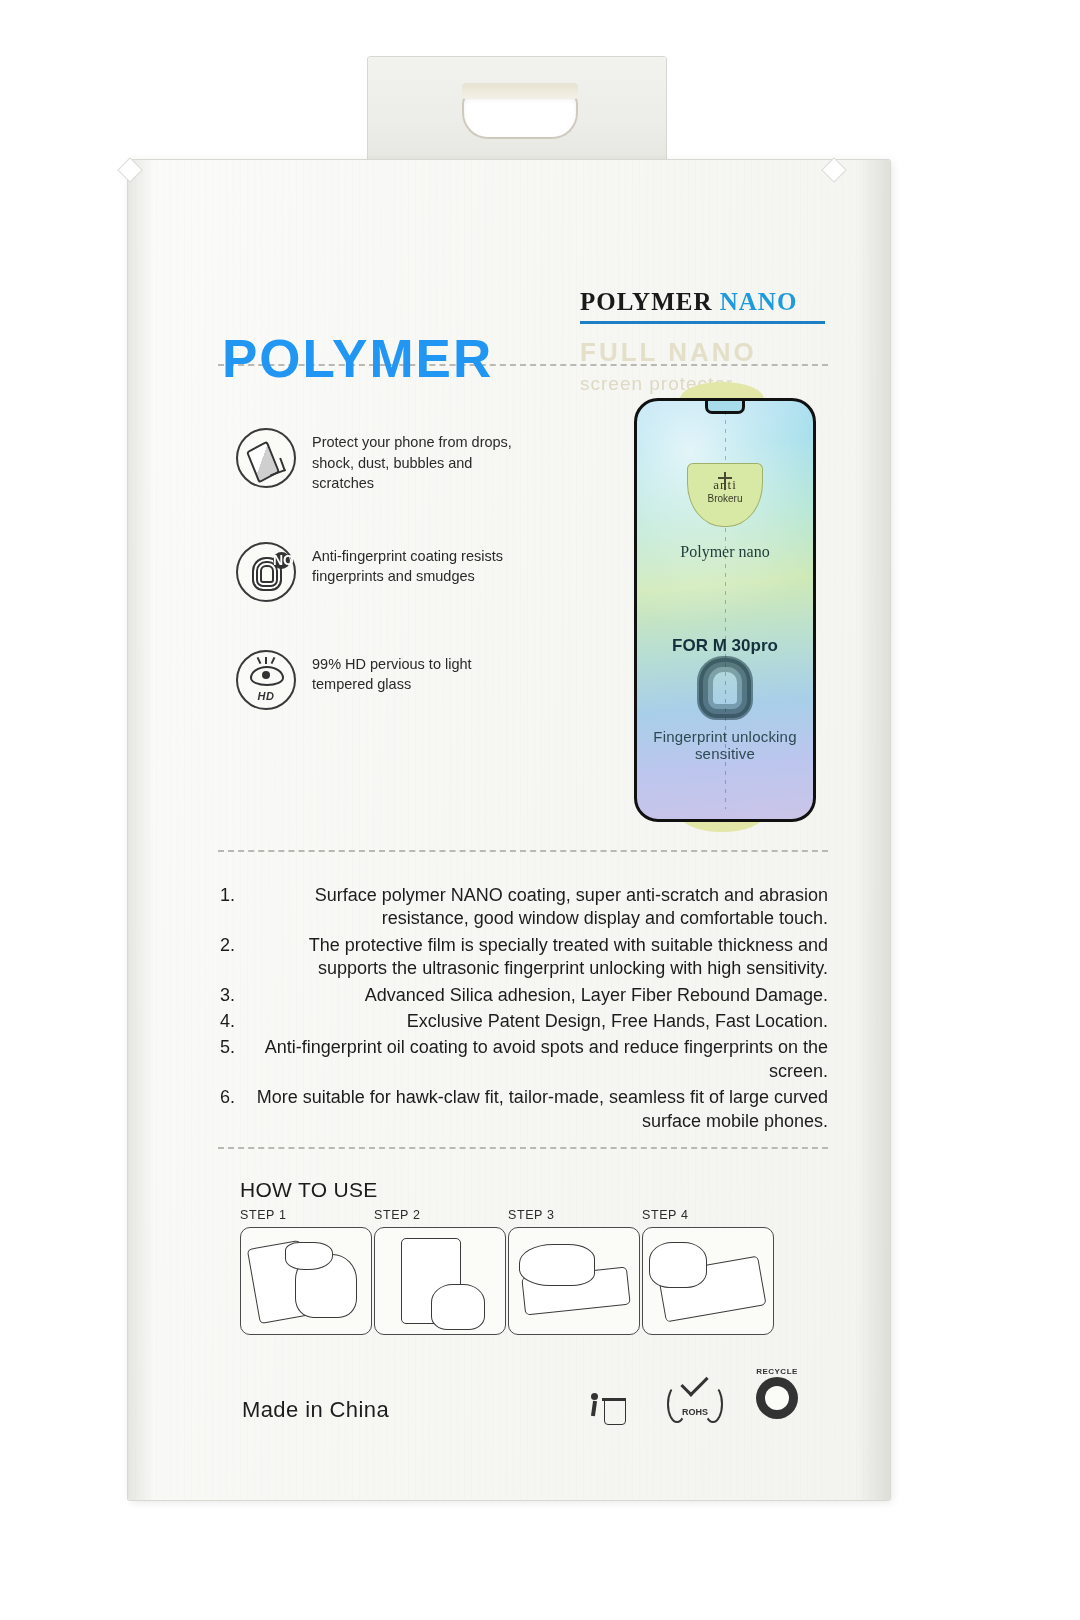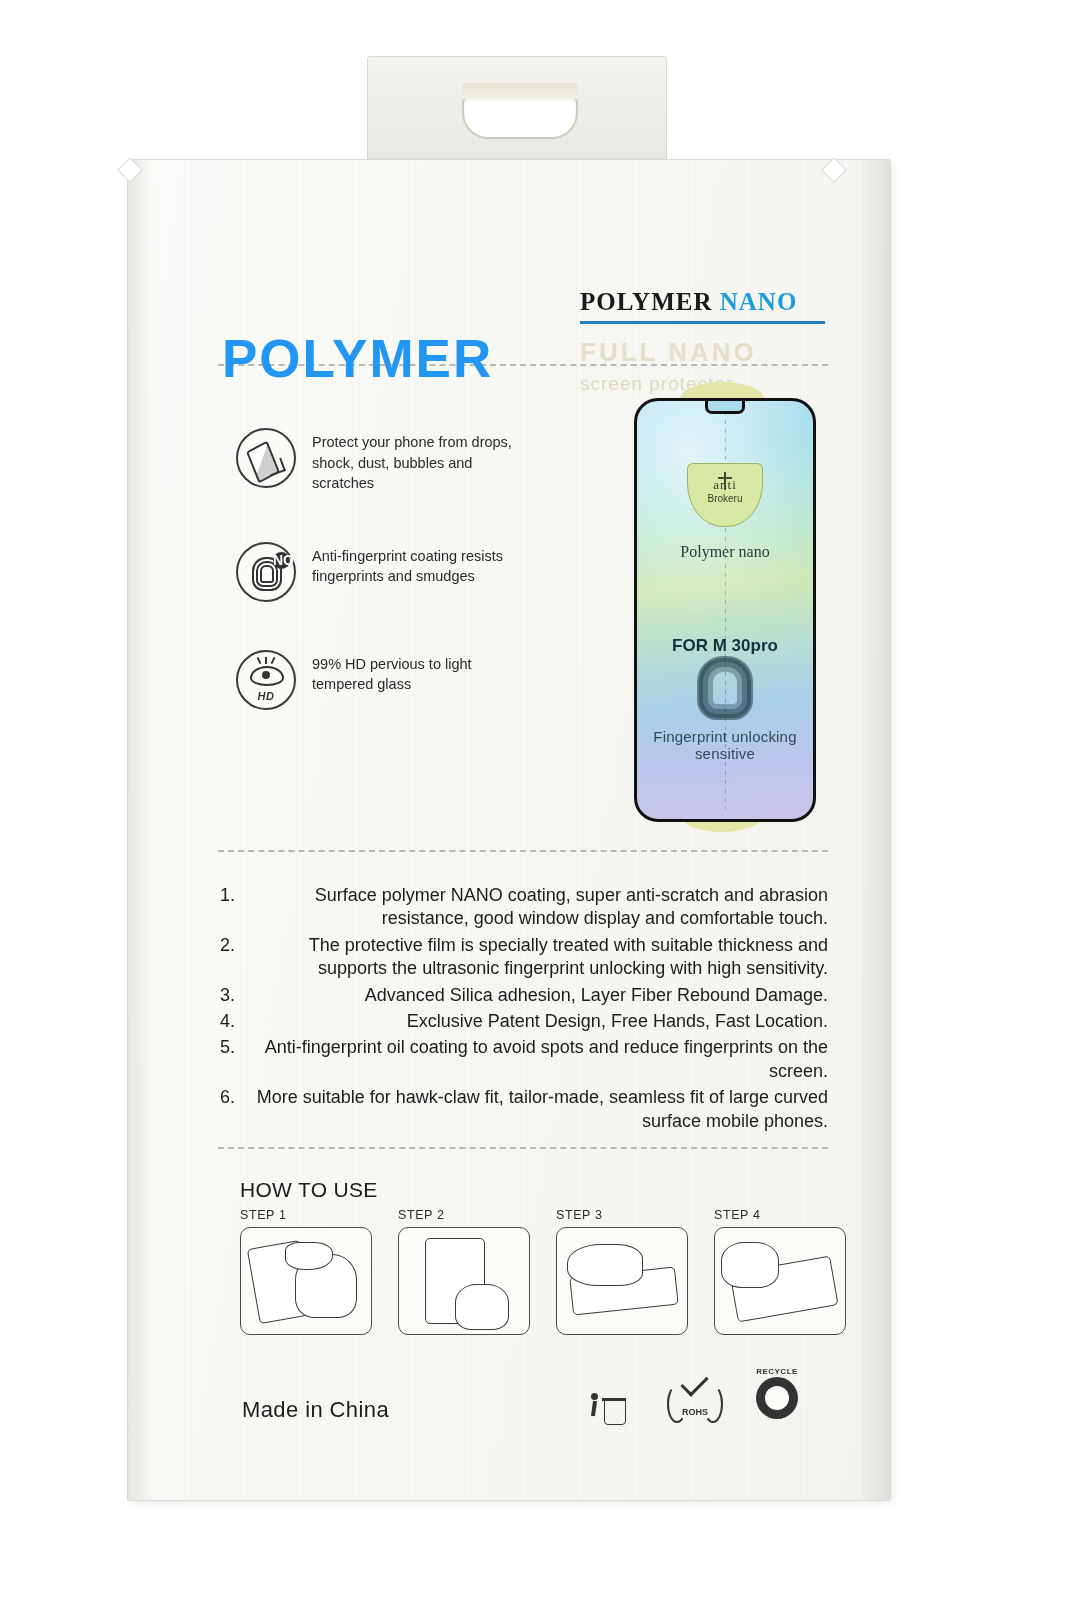--- a/index.html
+++ b/index.html
@@ -458,21 +458,21 @@
     margin-top: 29px;
   }
   .howto-title {
     font-size: 21px;
     color: #1c1c1c;
     margin: 8px 0 6px 22px;
     letter-spacing: 0.3px;
   }
   .steps {
     display: flex;
-    gap: 28px;
+    gap: 4px;
     margin-left: 22px;
   }
   .step {
     width: 130px;
   }
   .step-lbl {
     font-size: 12.5px;
     color: #2b2b2b;
     letter-spacing: 0.6px;
     margin-bottom: 5px;

